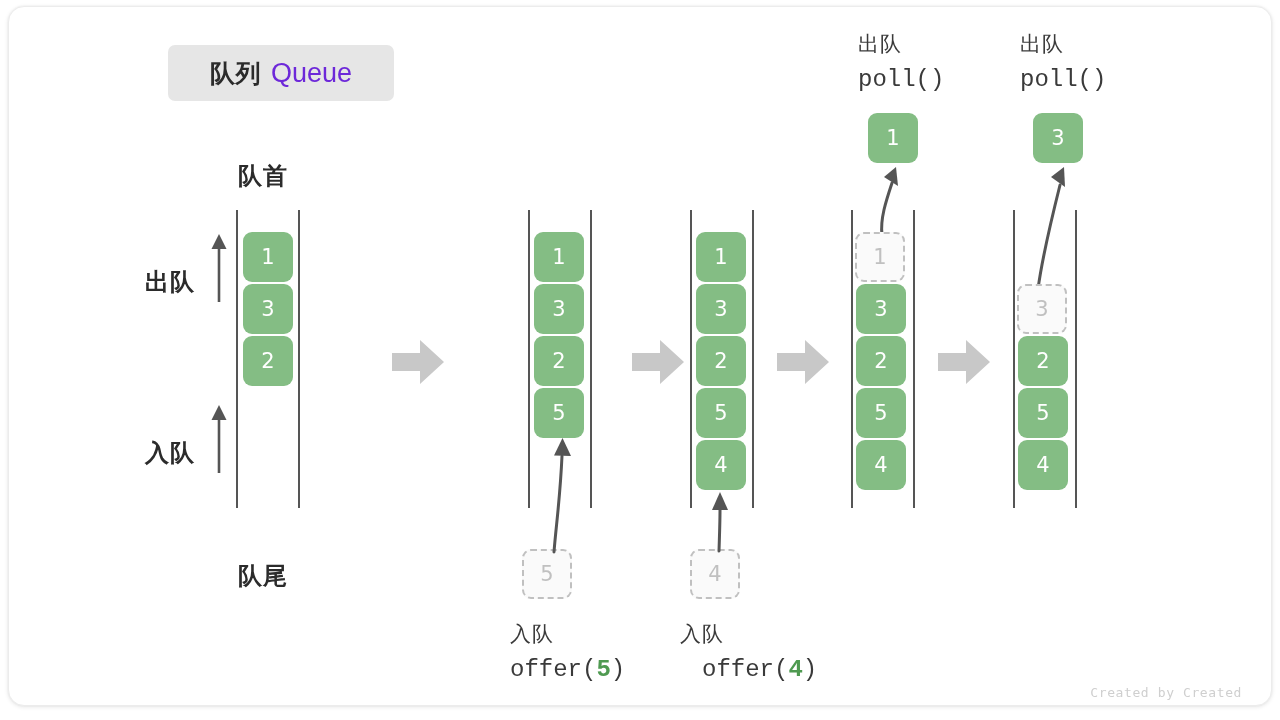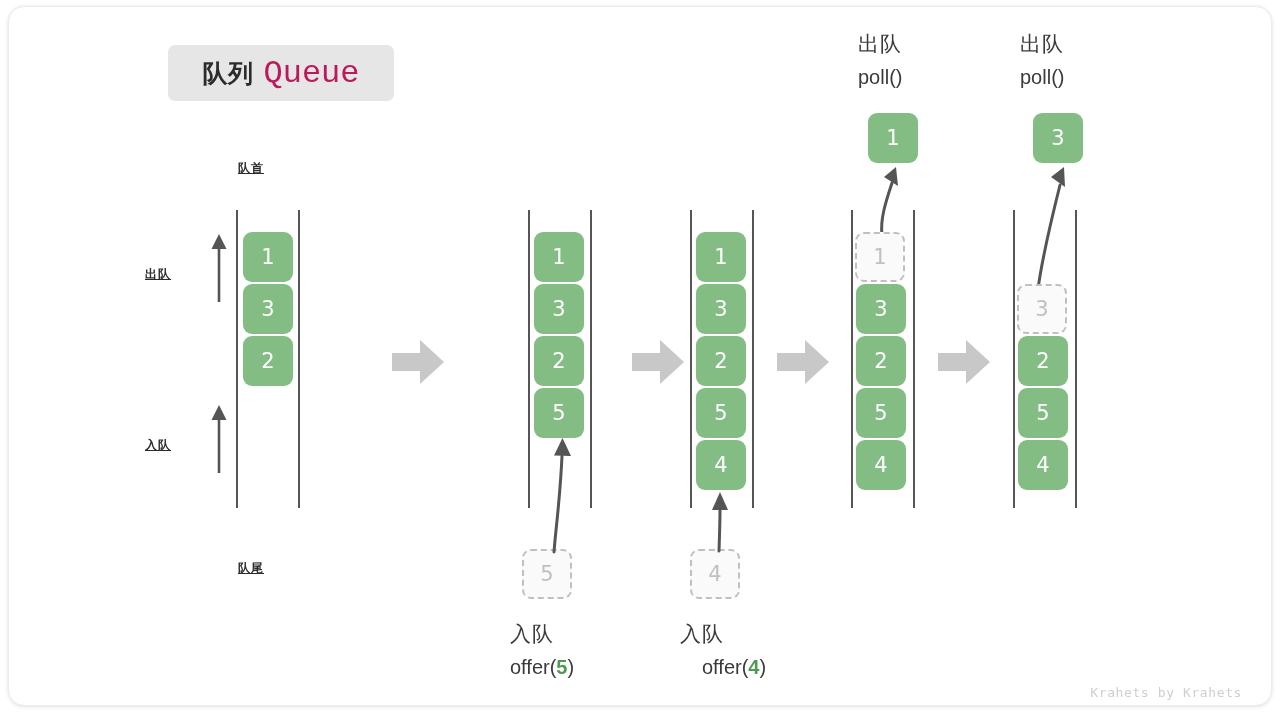--- a/index.html
+++ b/index.html
@@ -44,45 +44,44 @@
     justify-content: center;
     gap: 10px;
   }
   .title-cn {
     font-size: 25px;
     font-weight: bold;
     color: #2b2b2b;
     letter-spacing: 0.5px;
   }
   .title-en {
-    font-family: Liberation Mono, monospace;
-    font-size: 32px;
-    color: #be185d;
+    font-family: Liberation Sans, sans-serif;
+    font-size: 27px;
+    color: #6d28d9;
   }
 
   
   .abs {
     position: absolute;
     white-space: pre;
   }
   .lbl-bold-cn {
-    font-size: 12px;
+    font-size: 24px;
     font-weight: bold;
     color: #2b2b2b;
     letter-spacing: 1px;
-    text-decoration: underline;
   }
   .op-cn {
     font-size: 21px;
     color: #3a3a3a;
     letter-spacing: 1px;
   }
   .op-code {
-    font-family: Liberation Sans, sans-serif;
-    font-size: 20px;
+    font-family: Liberation Mono, monospace;
+    font-size: 24px;
     color: #3a3a3a;
     letter-spacing: 0px;
   }
   .op-code .num { color: #4f9a51; font-weight: bold; }
 
   
   .rail {
     position: absolute;
     width: 2px;
     background: #555555;
@@ -241,14 +240,14 @@
     <div class="cell" style="left:1018px; top:388px;">5</div>
     <div class="cell" style="left:1018px; top:440px;">4</div>
   </div>
 
   <div class="abs op-cn" style="left:510px; top:620px;">入队</div>
   <div class="abs op-code" style="left:510px; top:656px;"><span>offer(</span><span class="num">5</span><span>)</span></div>
 
   <div class="abs op-cn" style="left:680px; top:620px;">入队</div>
   <div class="abs op-code" style="left:702px; top:656px;"><span>offer(</span><span class="num">4</span><span>)</span></div>
 
-  <div class="watermark">Krahets by Krahets</div>
+  <div class="watermark">Created by Created</div>
 </div>
 
 </body></html>

